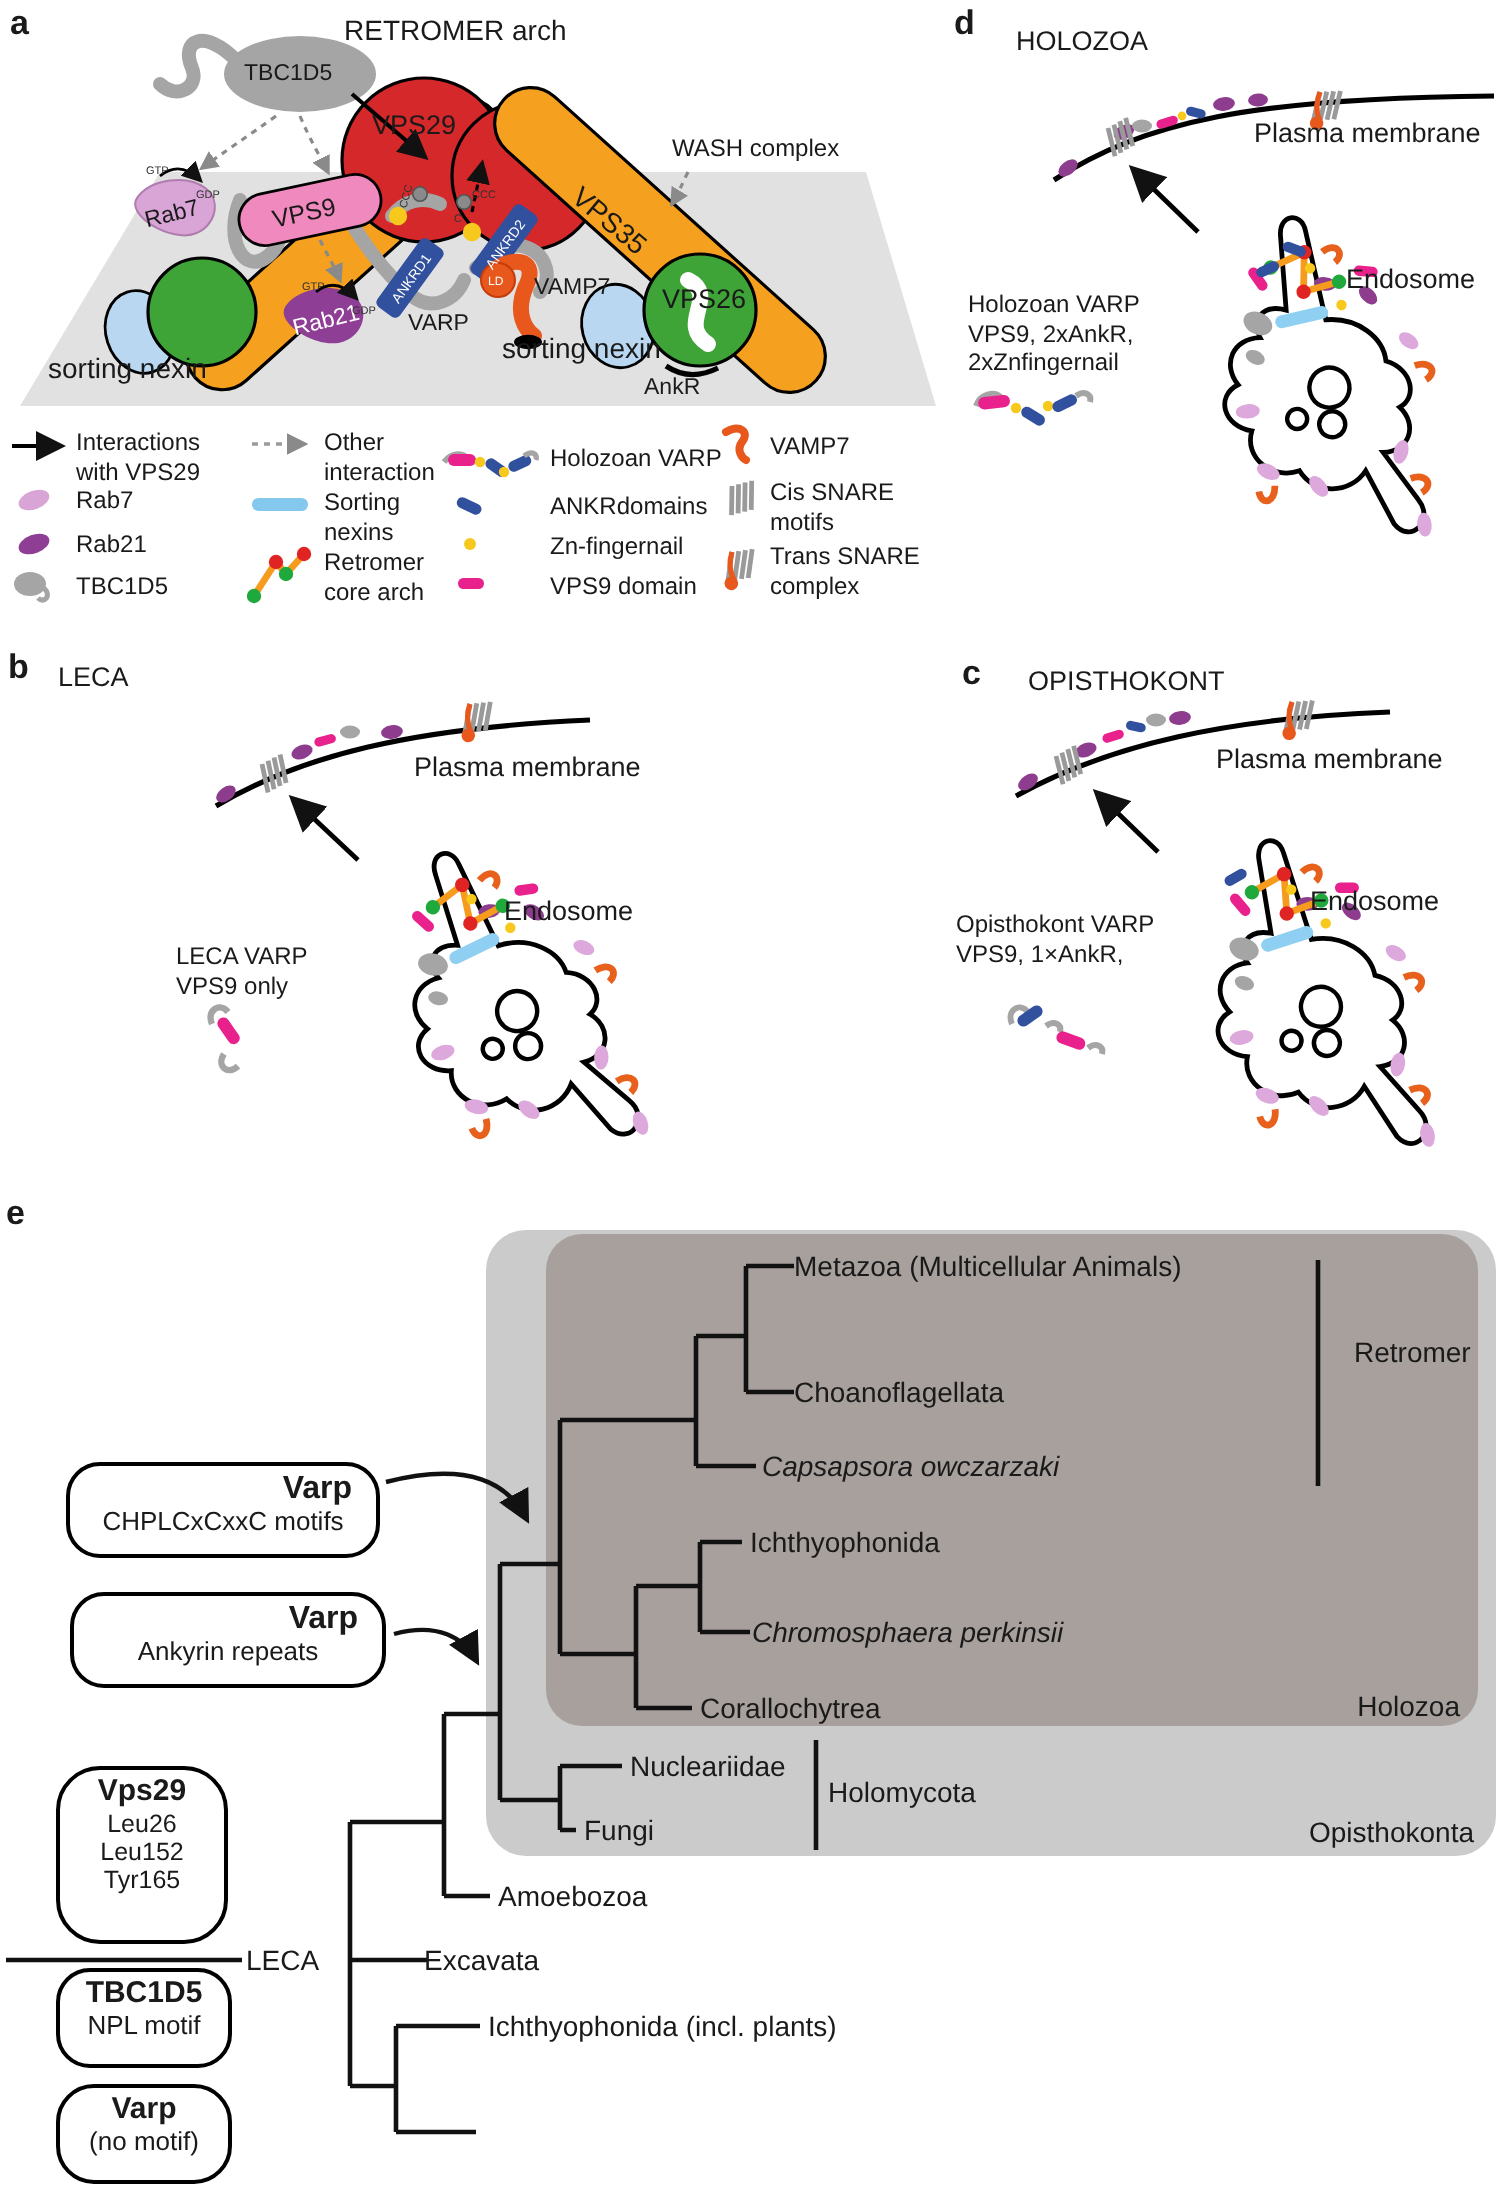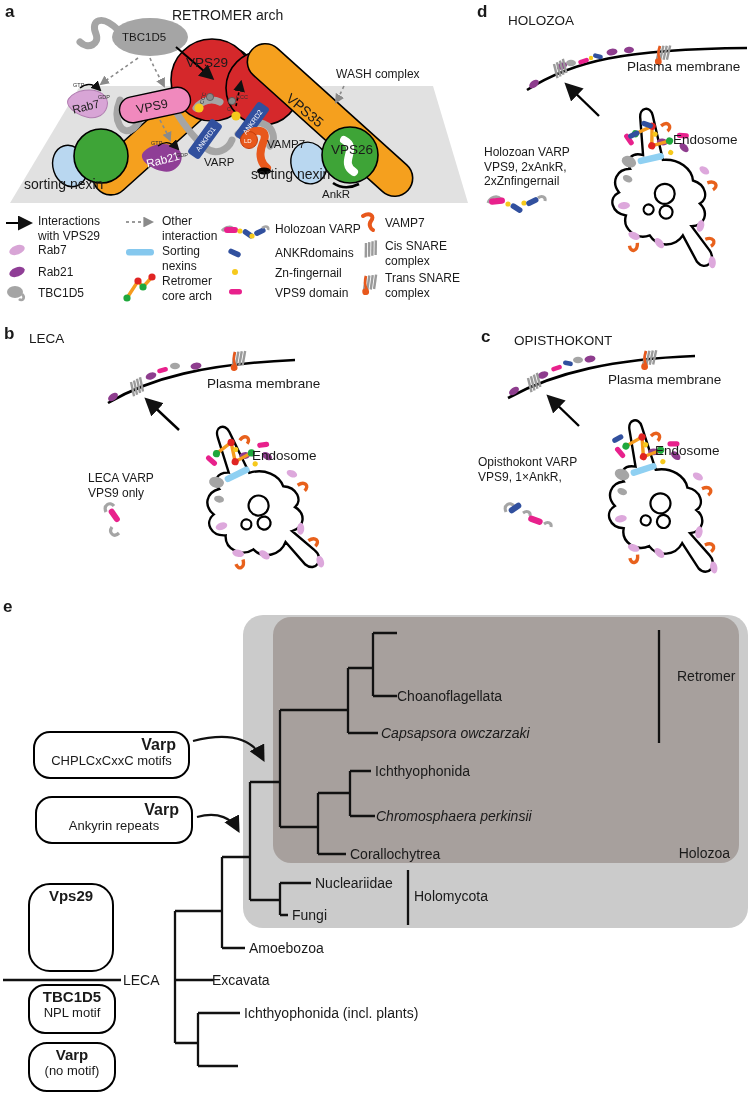--- a/index.html
+++ b/index.html
@@ -315,21 +315,21 @@
 <div class="lbl s12" style="left:162px;top:244px">Sorting
 nexins</div>
 <div class="lbl s12" style="left:162px;top:274px">Retromer
 core arch</div>
 <div class="lbl s12" style="left:275px;top:222px">Holozoan VARP</div>
 <div class="lbl s12" style="left:275px;top:246px">ANKRdomains</div>
 <div class="lbl s12" style="left:275px;top:266px">Zn-fingernail</div>
 <div class="lbl s12" style="left:275px;top:286px">VPS9 domain</div>
 <div class="lbl s12" style="left:385px;top:216px">VAMP7</div>
 <div class="lbl s12" style="left:385px;top:239px">Cis SNARE
-complex</div>
+motifs</div>
 <div class="lbl s12" style="left:385px;top:271px">Trans SNARE
 complex</div>
 
 <div class="lbl panel-letter" style="left:4px;top:324px">b</div>
 <div class="lbl s13" style="left:29px;top:331px">LECA</div>
 <div class="lbl s13" style="left:207px;top:376px">Plasma membrane</div>
 <div class="lbl s13" style="left:252px;top:448px">Endosome</div>
 <div class="lbl s12" style="left:88px;top:471px">LECA VARP
 VPS9 only</div>
 
@@ -342,45 +342,50 @@
 
 <div class="lbl panel-letter" style="left:477px;top:2px">d</div>
 <div class="lbl s13" style="left:508px;top:13px">HOLOZOA</div>
 <div class="lbl s13" style="left:627px;top:59px">Plasma membrane</div>
 <div class="lbl s13" style="left:673px;top:132px">Endosome</div>
 <div class="lbl s12" style="left:484px;top:145px">Holozoan VARP
 VPS9, 2xAnkR,
 2xZnfingernail</div>
 
 <div class="lbl panel-letter" style="left:3px;top:597px">e</div>
+<div class="lbl s14" style="left:397px;top:625px">Metazoa (Multicellular Animals)</div>
 <div class="lbl s14" style="left:397px;top:688px">Choanoflagellata</div>
 <div class="lbl s14 italic" style="left:381px;top:725px">Capsapsora owczarzaki</div>
 <div class="lbl s14" style="left:375px;top:763px">Ichthyophonida</div>
 <div class="lbl s14 italic" style="left:376px;top:808px">Chromosphaera perkinsii</div>
 <div class="lbl s14" style="left:350px;top:846px">Corallochytrea</div>
 <div class="lbl s14" style="left:315px;top:875px">Nucleariidae</div>
 <div class="lbl s14" style="left:292px;top:907px">Fungi</div>
 <div class="lbl s14" style="left:249px;top:940px">Amoebozoa</div>
 <div class="lbl s14" style="left:212px;top:972px">Excavata</div>
 <div class="lbl s14" style="left:244px;top:1005px">Ichthyophonida (incl. plants)</div>
 <div class="lbl s14" style="left:677px;top:668px">Retromer</div>
 <div class="lbl s14 right" style="left:560px;top:845px;width:170px">Holozoa</div>
 <div class="lbl s14" style="left:414px;top:888px">Holomycota</div>
+<div class="lbl s14 right" style="left:540px;top:908px;width:197px">Opisthokonta</div>
 <div class="lbl s14" style="left:123px;top:972px">LECA</div>
 
 <div class="box" style="left:33px;top:731px;width:157px;height:48px;border-radius:17px">
   <div class="bt right" style="padding-right:12px">Varp</div>
   <div class="bs center">CHPLCxCxxC motifs</div>
 </div>
 <div class="box" style="left:35px;top:796px;width:158px;height:48px;border-radius:17px">
   <div class="bt right" style="padding-right:12px">Varp</div>
   <div class="bs center">Ankyrin repeats</div>
 </div>
 <div class="box" style="left:28px;top:883px;width:86px;height:89px;border-radius:22px">
   <div class="bt center" style="font-size:15px">Vps29</div>
+  <div class="bs center" style="font-size:12.5px">Leu26
+Leu152
+Tyr165</div>
 </div>
 <div class="box" style="left:28px;top:984px;width:88px;height:50px;border-radius:17px">
   <div class="bt center" style="font-size:15px">TBC1D5</div>
   <div class="bs center">NPL motif</div>
 </div>
 <div class="box" style="left:28px;top:1042px;width:88px;height:50px;border-radius:19px">
   <div class="bt center" style="font-size:15px">Varp</div>
   <div class="bs center">(no motif)</div>
 </div>
 

